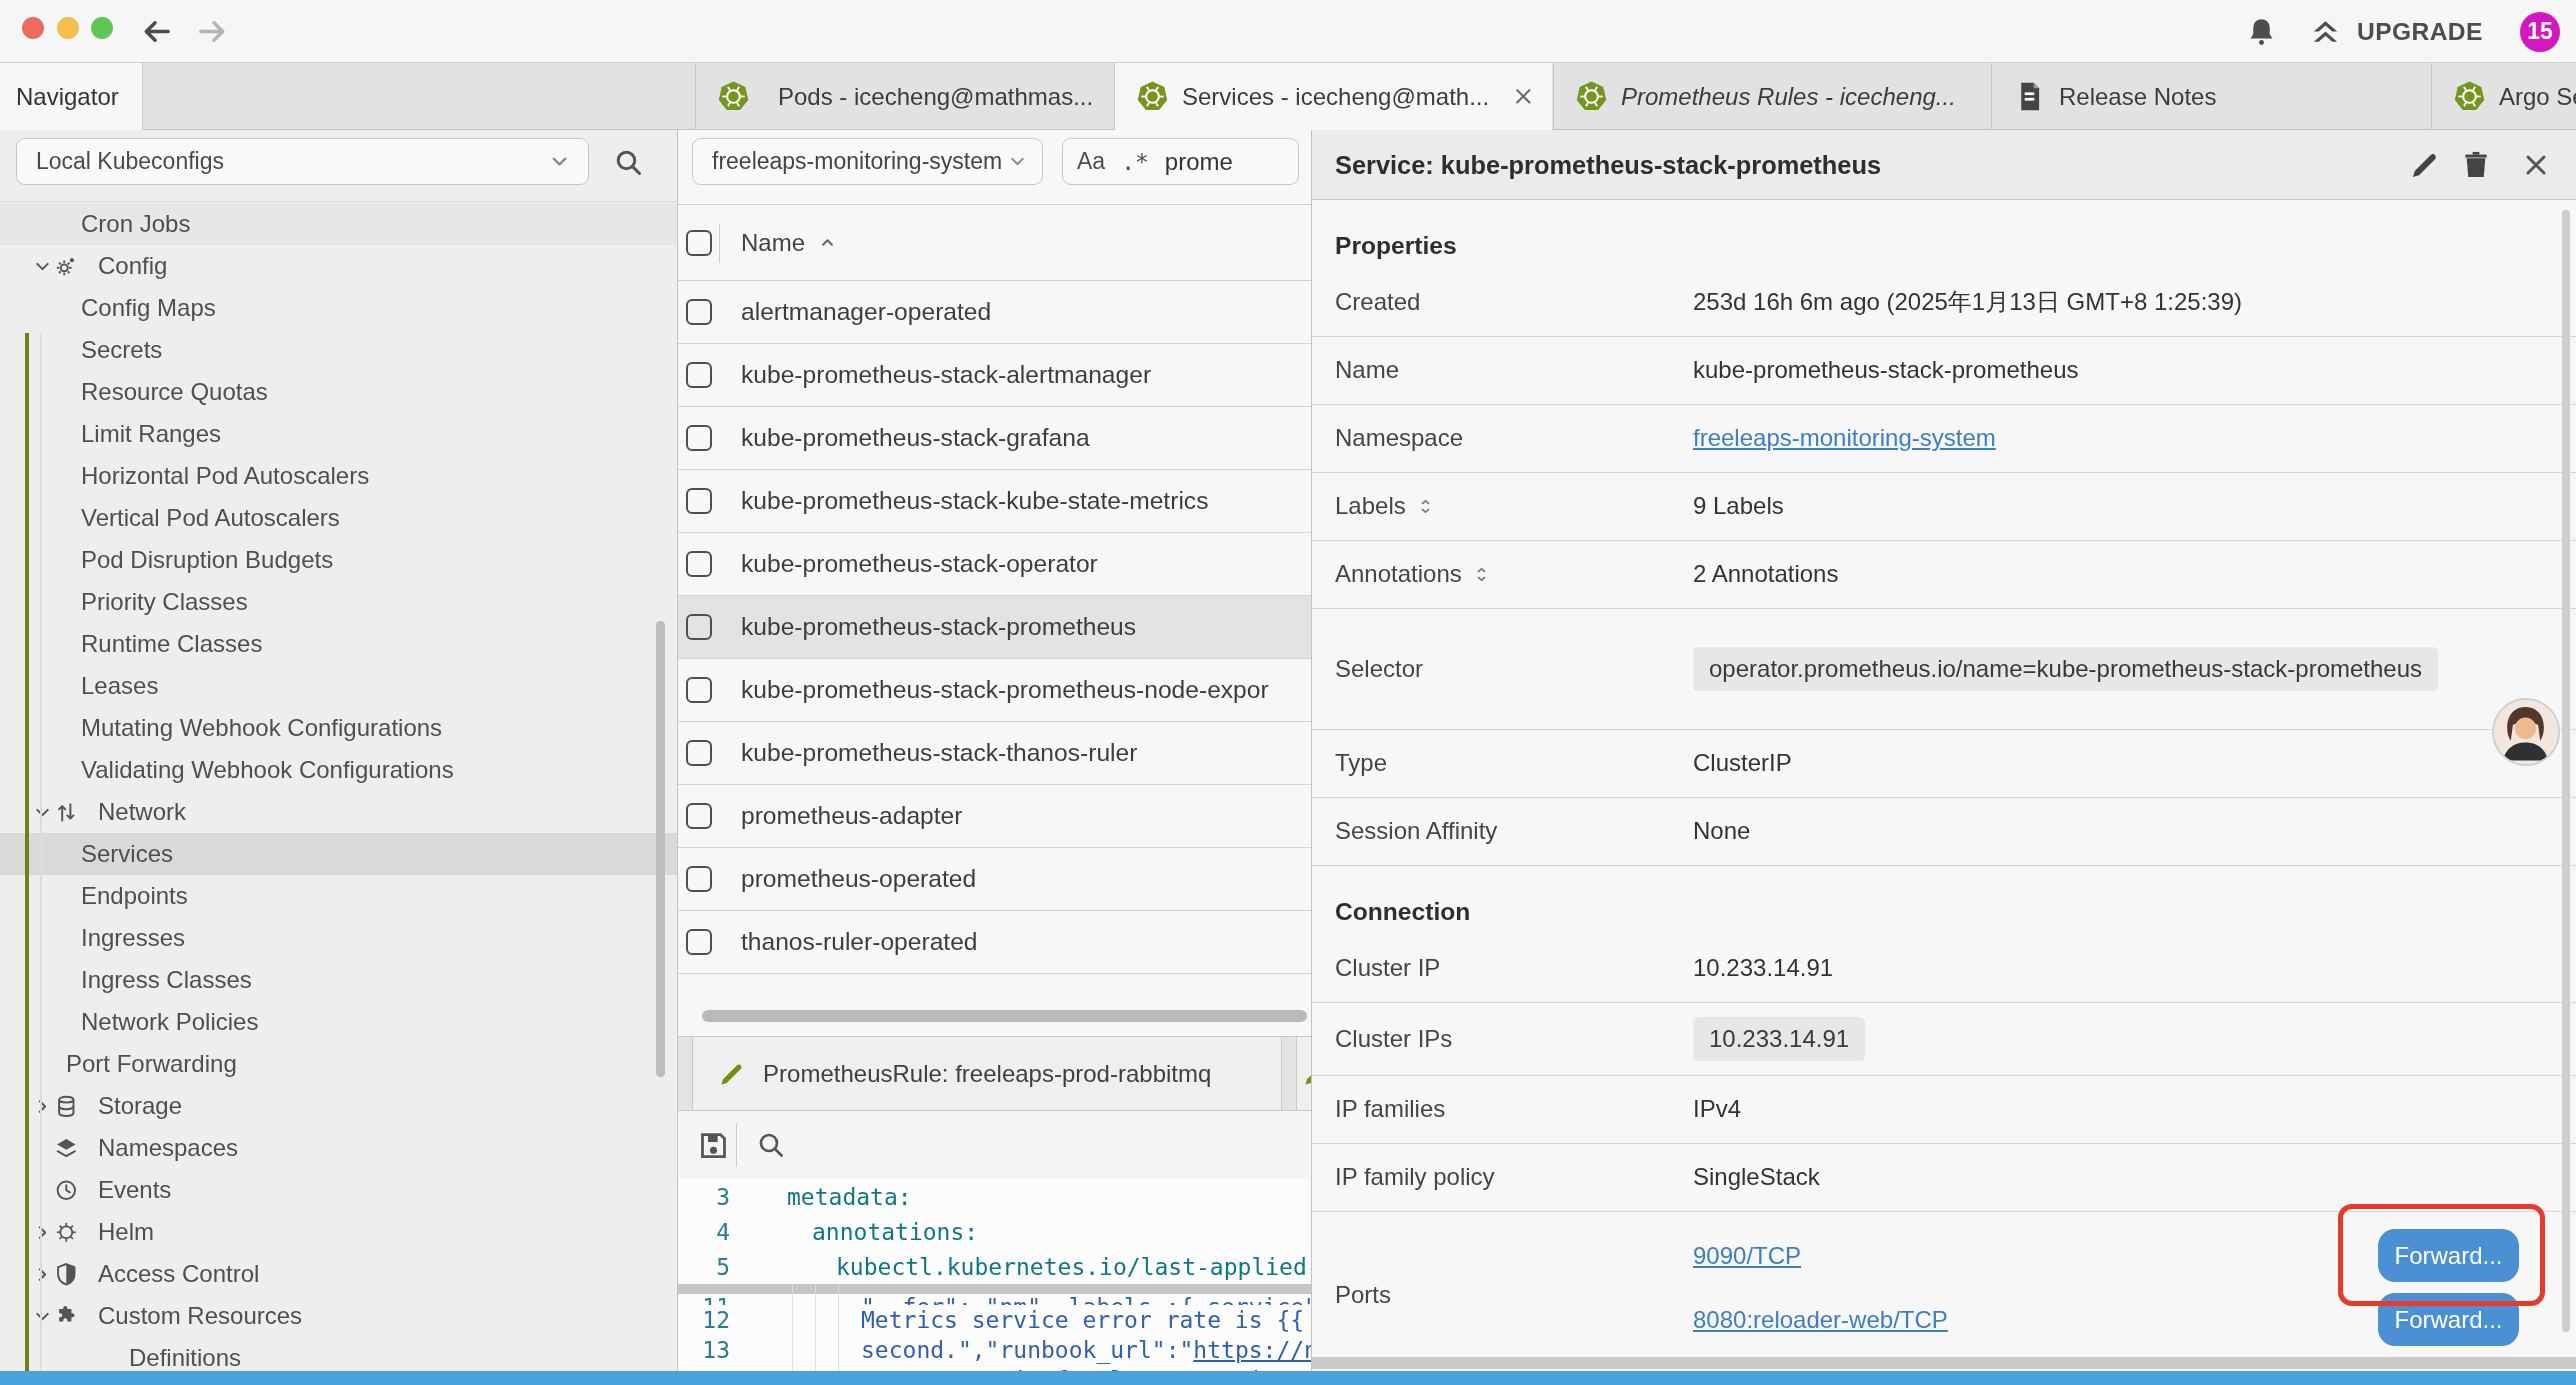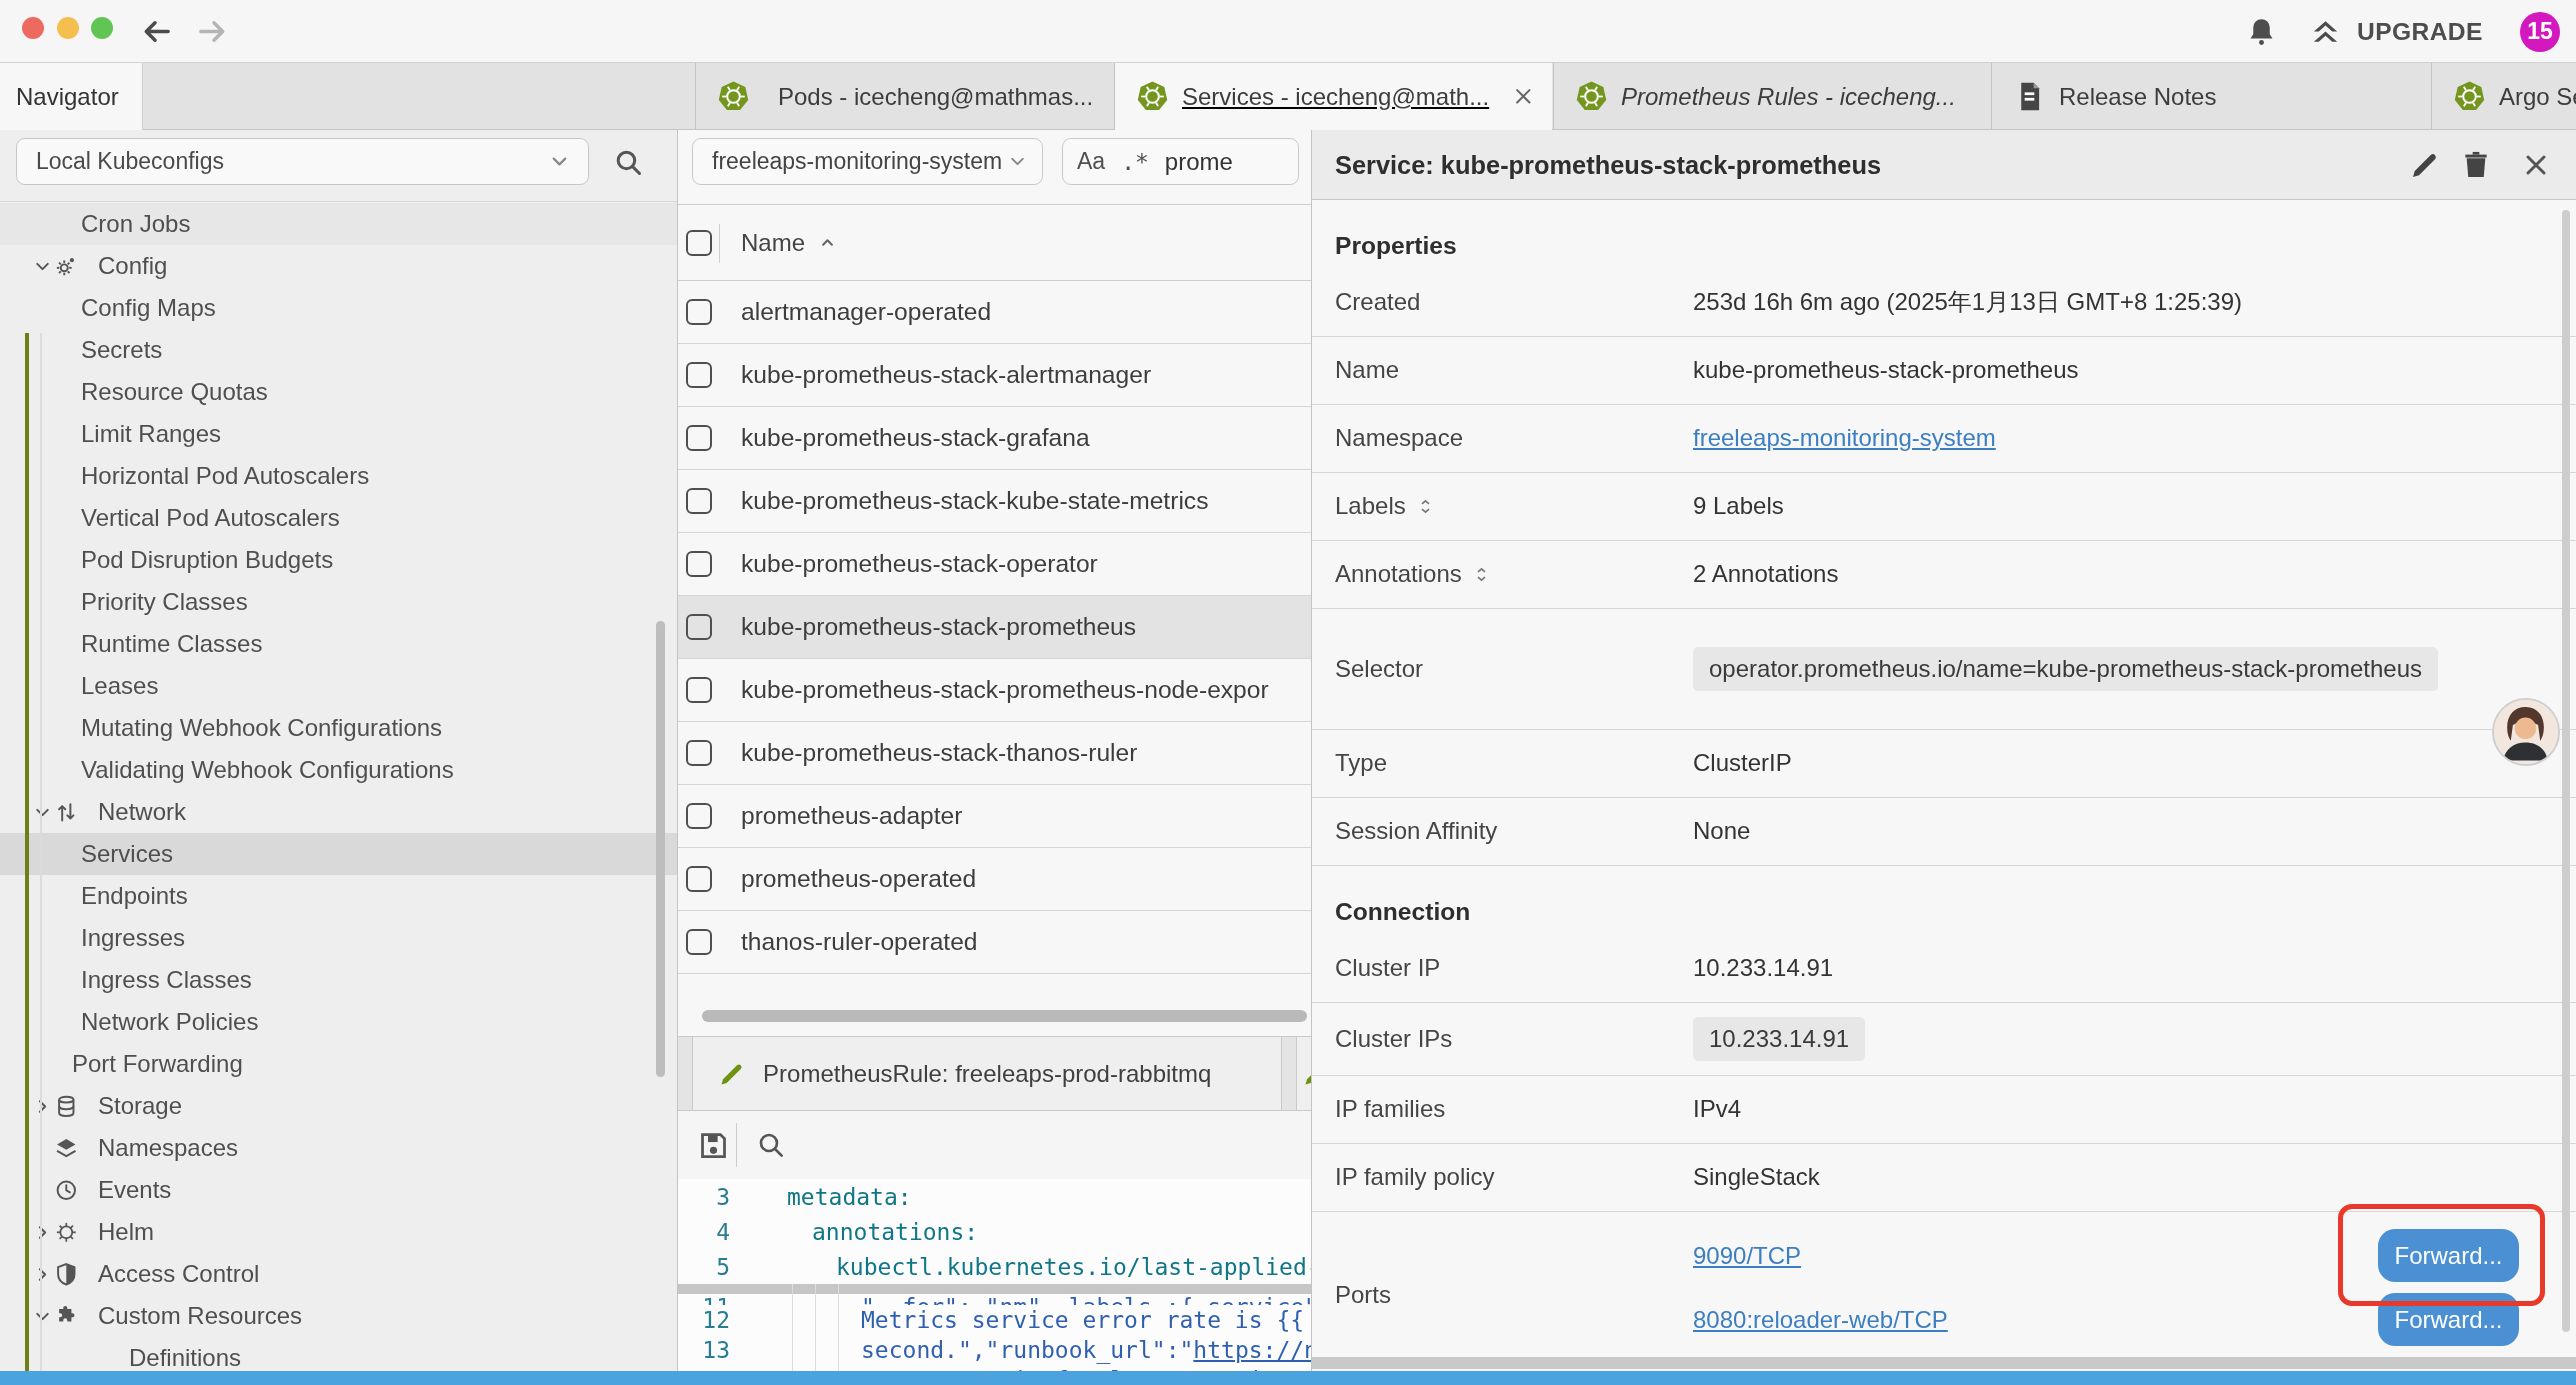--- a/index.html
+++ b/index.html
@@ -17,21 +17,21 @@
   .badge { width:40px; height:40px; border-radius:50%; background:#d218be; color:#fff; font-size:23px; font-weight:bold; display:flex; align-items:center; justify-content:center; }
 
   
   .tabstrip { position:absolute; left:0; top:63px; width:2576px; height:67px; background:#e2e2e2; border-bottom:0.9px solid #c4c4c4; }
   .nav-tab { position:absolute; left:0; top:0; width:143px; height:67px; background:#f7f7f7; border-right:0.9px solid #d0d0d0; display:flex; align-items:center; padding-left:16px; font-size:24px; color:#333; }
   .k8s-tab { position:absolute; top:0; height:67px; display:flex; align-items:center; gap:13px; padding-left:21px; border-left:0.9px solid #c4c4c4; overflow:hidden; white-space:nowrap; cursor:pointer; }
   .k8s-tab.active { background:#f7f7f7; }
   .k8s-tab .t-label { font-size:24px; color:#3c3c3c; }
   .k8s-tab.italic .t-label { font-style:italic; }
   .k8s-tab .t-close { position:absolute; right:16px; top:21px; width:24.6px; height:24.6px; cursor:pointer; }
-  .k8s-tab.active { padding-right:53px;text-decoration:underline; }
+  .k8s-tab.active { padding-right:53px; }
   svg.ic { display:block; }
 
   
   .sidebar { position:absolute; left:0; top:130px; width:677px; height:1256px; background:#eeeeee; }
   .sb-controls { position:relative; height:72px; border-bottom:0.9px solid #d8d8d8; }
   .kcfg-select { position:absolute; left:16px; top:8px; width:573px; height:47px; border:0.9px solid #c6c6c6; border-radius:8.8px; background:#f9f9f9; display:flex; align-items:center; padding:0 17.5px 0 19px; font-size:23px; color:#4a4a4a; cursor:pointer; }
   .kcfg-select .grow { flex:1; }
   .sb-search-btn { position:absolute; left:612px; top:16px; width:33px; height:33px; cursor:pointer; }
   .tree { position:absolute; left:0; top:73px; right:0; bottom:0; overflow:hidden; }
   .tree-row { position:relative; height:42px; cursor:pointer; }
@@ -347,21 +347,21 @@
         <div class="tree-row">
           <span class="t-lbl" style="left: 81px;">Ingresses</span>
         </div>
         <div class="tree-row">
           <span class="t-lbl" style="left: 81px;">Ingress Classes</span>
         </div>
         <div class="tree-row">
           <span class="t-lbl" style="left: 81px;">Network Policies</span>
         </div>
         <div class="tree-row">
-          <span class="t-lbl" style="left: 72px;">Port Forwarding</span>
+          <span class="t-lbl" style="left: 66px;">Port Forwarding</span>
         </div>
         <div class="tree-row">
           <span class="chev">
             <svg class="ic" width="21" height="21" viewBox="0 0 24 24">
               <polyline points="9,6 15,12 9,18" fill="none" stroke="#555" stroke-width="2.3" stroke-linecap="round" stroke-linejoin="round"></polyline>
             </svg>
           </span>
           <span class="t-ic">
             <svg class="ic" width="24.6" height="24.6" viewBox="0 0 24 24">
               <ellipse cx="12" cy="5.5" rx="7" ry="2.8" fill="none" stroke="#555" stroke-width="1.9"></ellipse>

